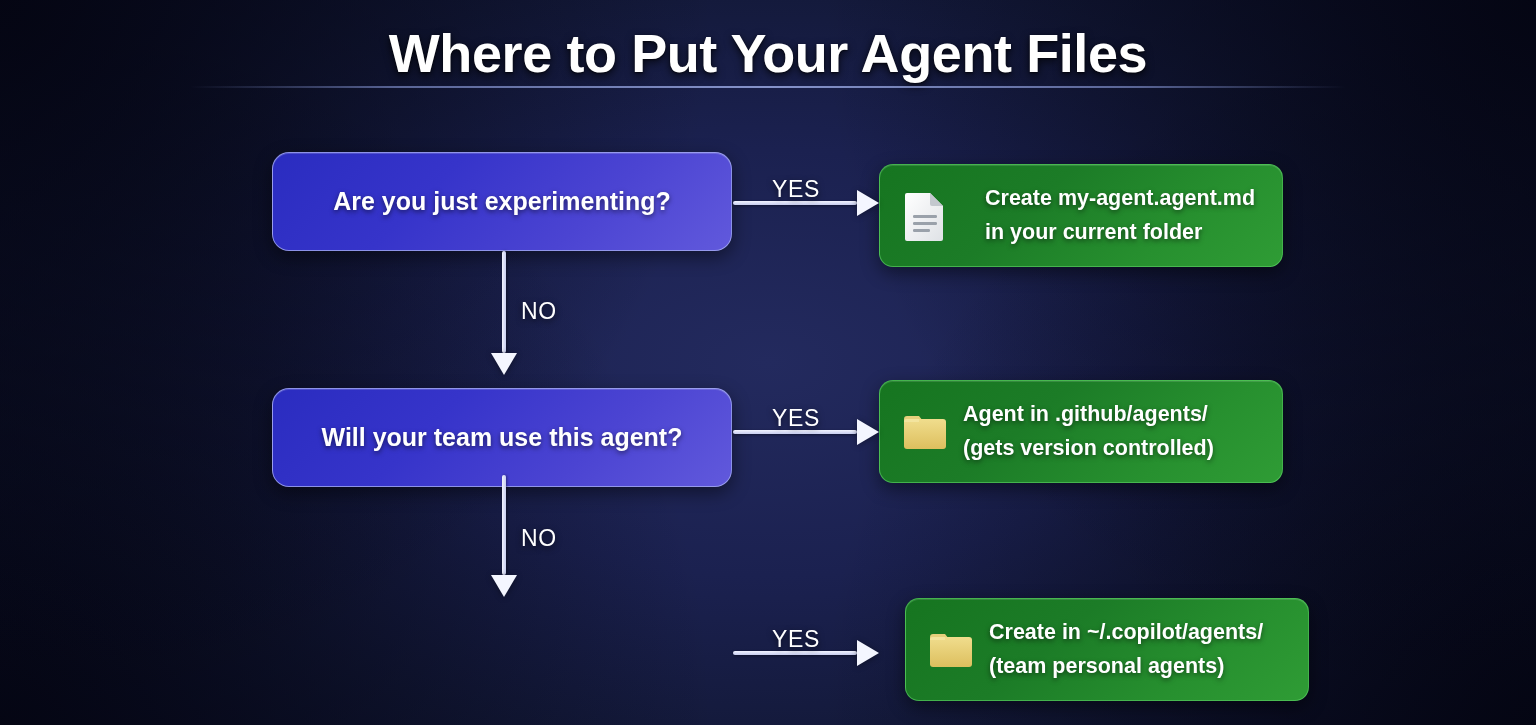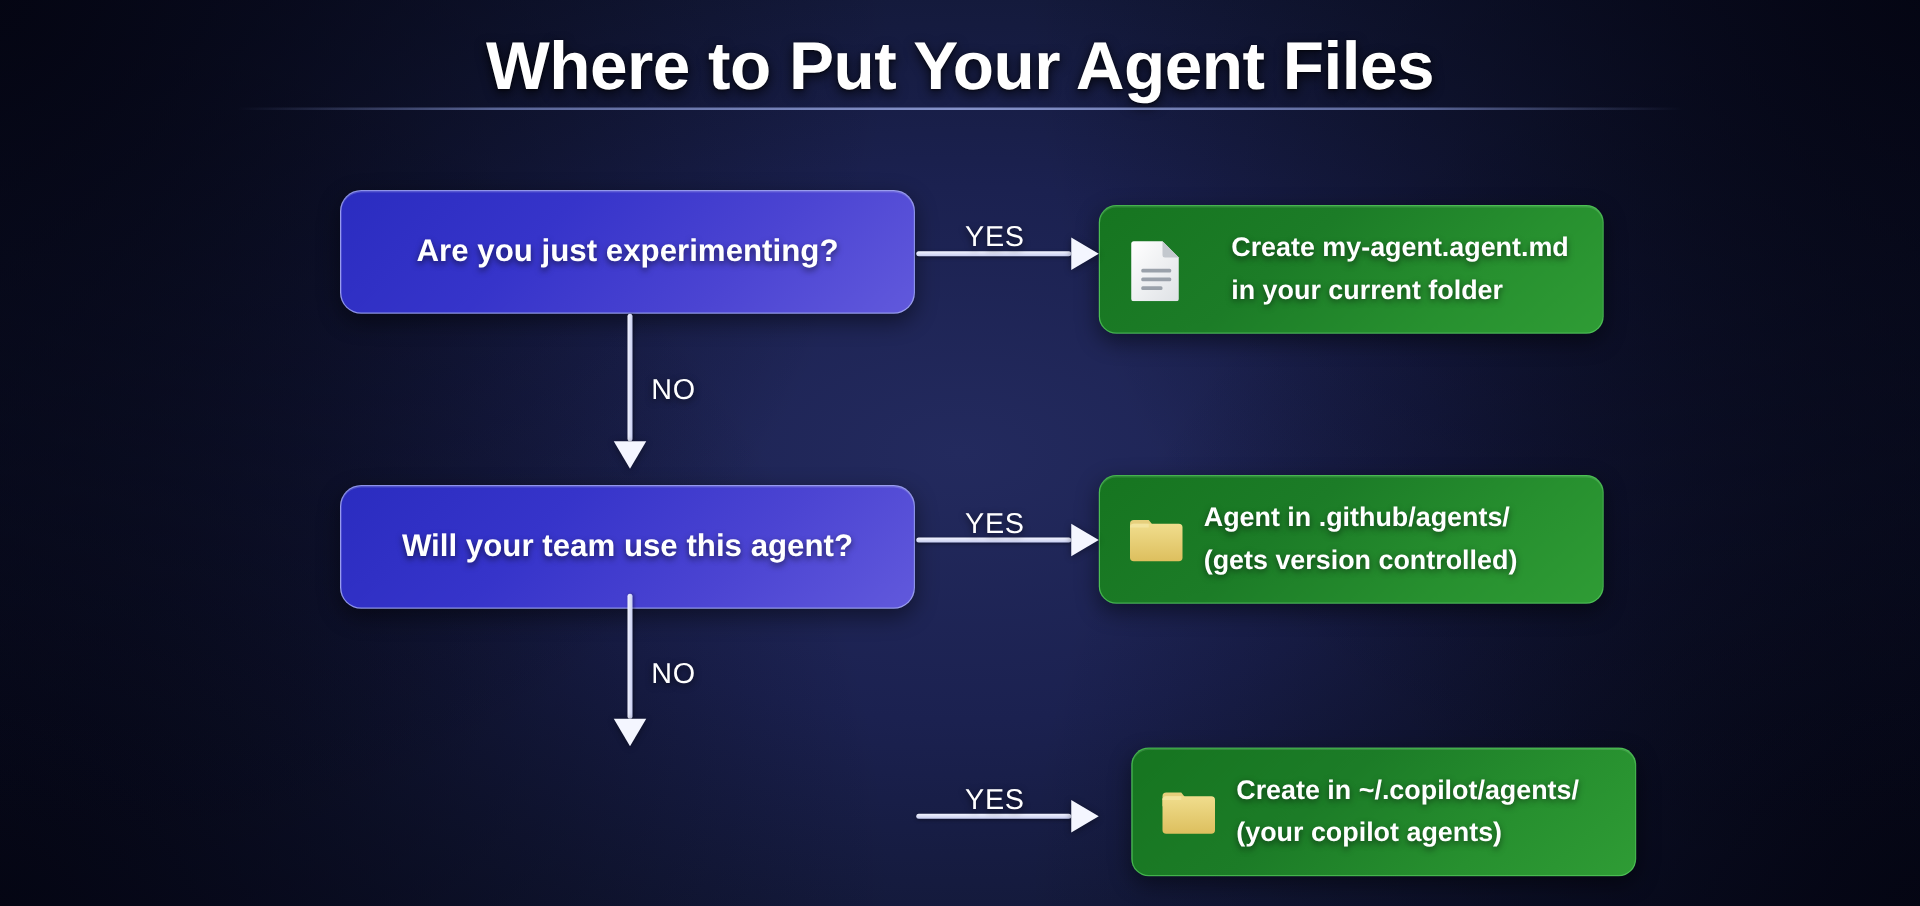--- a/index.html
+++ b/index.html
@@ -245,21 +245,21 @@
             <stop offset="100%" stop-color="#ddbf5e"></stop>
           </linearGradient>
         </defs>
         <path d="M2 7 a3 3 0 0 1 3 -3 h12 l4 5 h8 v6 H2 z" fill="#e6cf7c"></path>
         <path d="M2 10 a3 3 0 0 1 3 -3 h36 a3 3 0 0 1 3 3 v24 a3 3 0 0 1 -3 3 H5 a3 3 0 0 1 -3 -3 z" fill="url(#folg2)"></path>
         <path d="M2 10 a3 3 0 0 1 3 -3 h12 v3 H2 z" fill="#f3e49e"></path>
       </svg>
     </span>
     <span class="rtext">
       <span>Create in ~/.copilot/agents/</span><br>
-      <span>(your copilot agents)</span>
+      <span>(team personal agents)</span>
     </span>
   </div>
 
   <div class="h-conn" style="left:733px; top:190px; width:146px;">
     <div class="h-line" style="width:124px;"></div>
     <div class="h-head" style="left:124px;"></div>
   </div>
   <div class="conn-label" style="left:772px; top:176px;">YES</div>
 
   <div class="h-conn" style="left:733px; top:419px; width:146px;">

